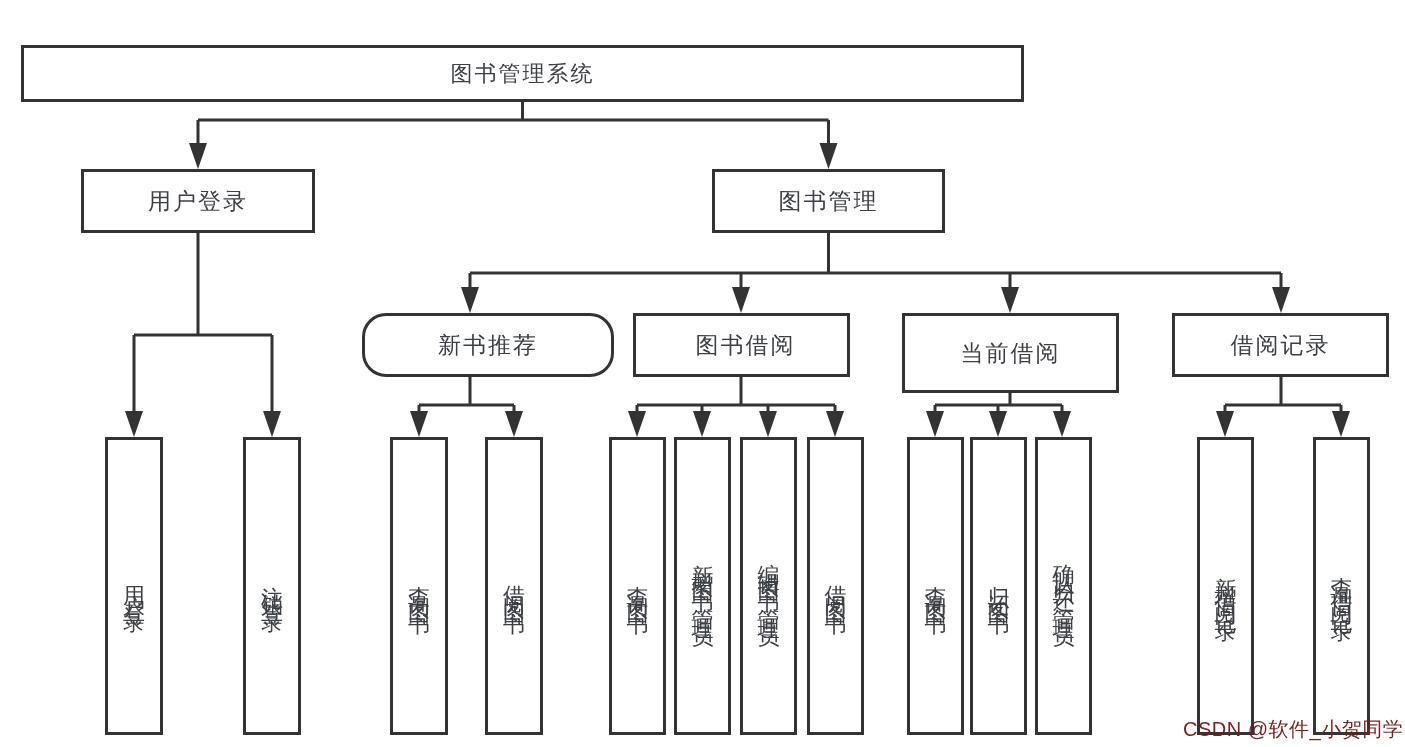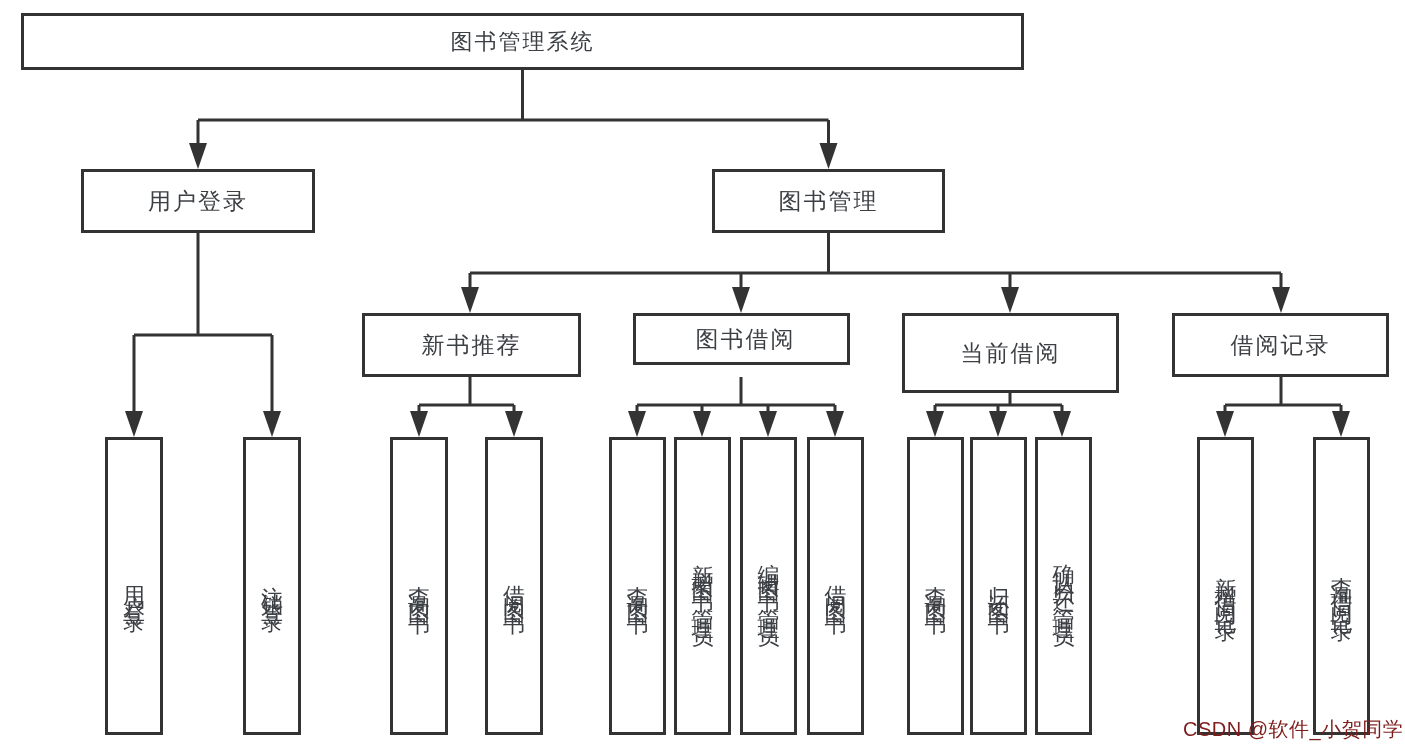--- a/index.html
+++ b/index.html
@@ -22,21 +22,21 @@
     position: absolute;
     box-sizing: border-box;
     border: 3px solid #333333;
     background: #ffffff;
     display: flex;
     align-items: center;
     justify-content: center;
     z-index: 2;
   }
   .h-node { font-size: 23px; letter-spacing: 2px; }
-  .root-node { font-size: 22px; }
+  .root-node { font-size: 22px; margin-top: 32px; }
   .v-node span.vtext {
     writing-mode: vertical-lr;
     font-size: 22px;
     letter-spacing: 9px;
     line-height: 1;
     white-space: nowrap;
   }
   .watermark {
     position: absolute;
     left: 1183px;
@@ -95,24 +95,24 @@
     <span>图书管理系统</span>
   </div>
 
   <div class="node h-node" style="left:81px; top:169px; width:234px; height:64px;">
     <span>用户登录</span>
   </div>
   <div class="node h-node" style="left:712px; top:169px; width:233px; height:64px;">
     <span>图书管理</span>
   </div>
 
-  <div class="node h-node" style="left:362px; top:313px; width:219px; height:64px;">
+  <div class="node h-node" style="left:362px; top:313px; width:252px; height:64px;border-radius:24px;">
     <span>新书推荐</span>
   </div>
-  <div class="node h-node" style="left:633px; top:313px; width:217px; height:52px;padding-left:8px;">
+  <div class="node h-node" style="left:633px; top:313px; width:217px; height:64px;padding-left:8px;">
     <span>图书借阅</span>
   </div>
   <div class="node h-node" style="left:902px; top:313px; width:217px; height:80px;">
     <span>当前借阅</span>
   </div>
   <div class="node h-node" style="left:1172px; top:313px; width:217px; height:64px;">
     <span>借阅记录</span>
   </div>
 
   <div class="node v-node" style="left:105px; top:437px; width:58px; height:298px;">

